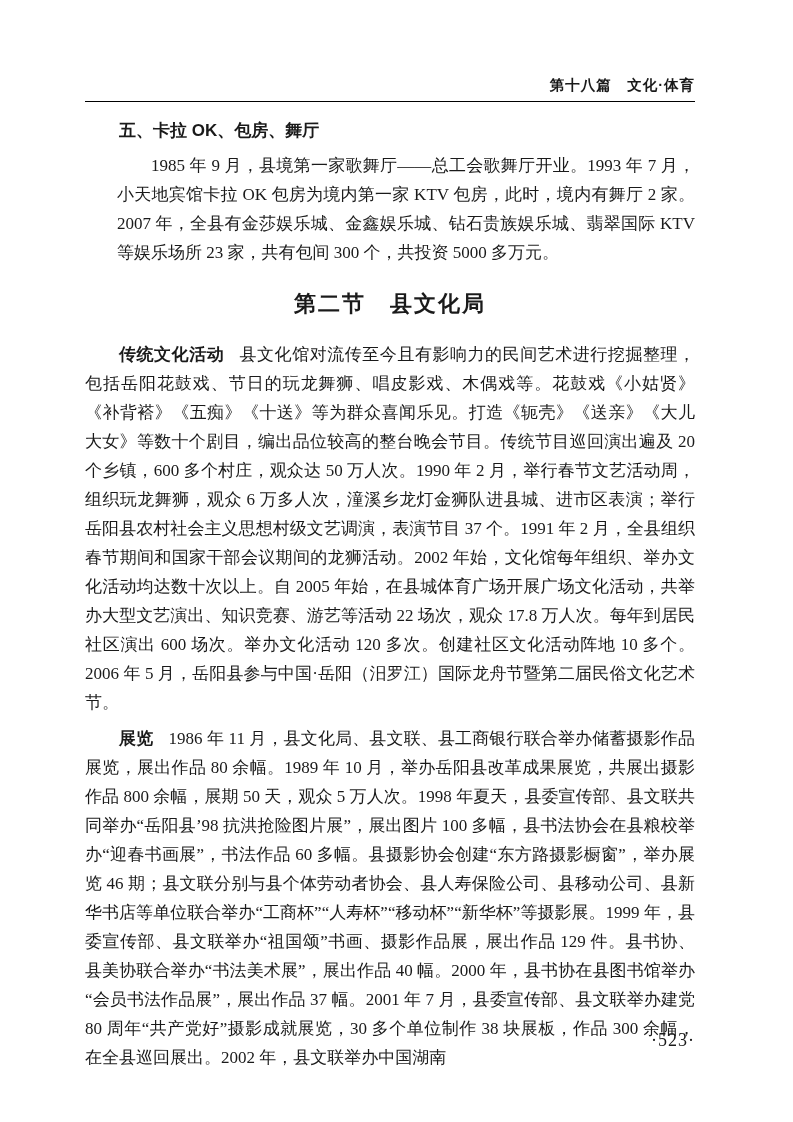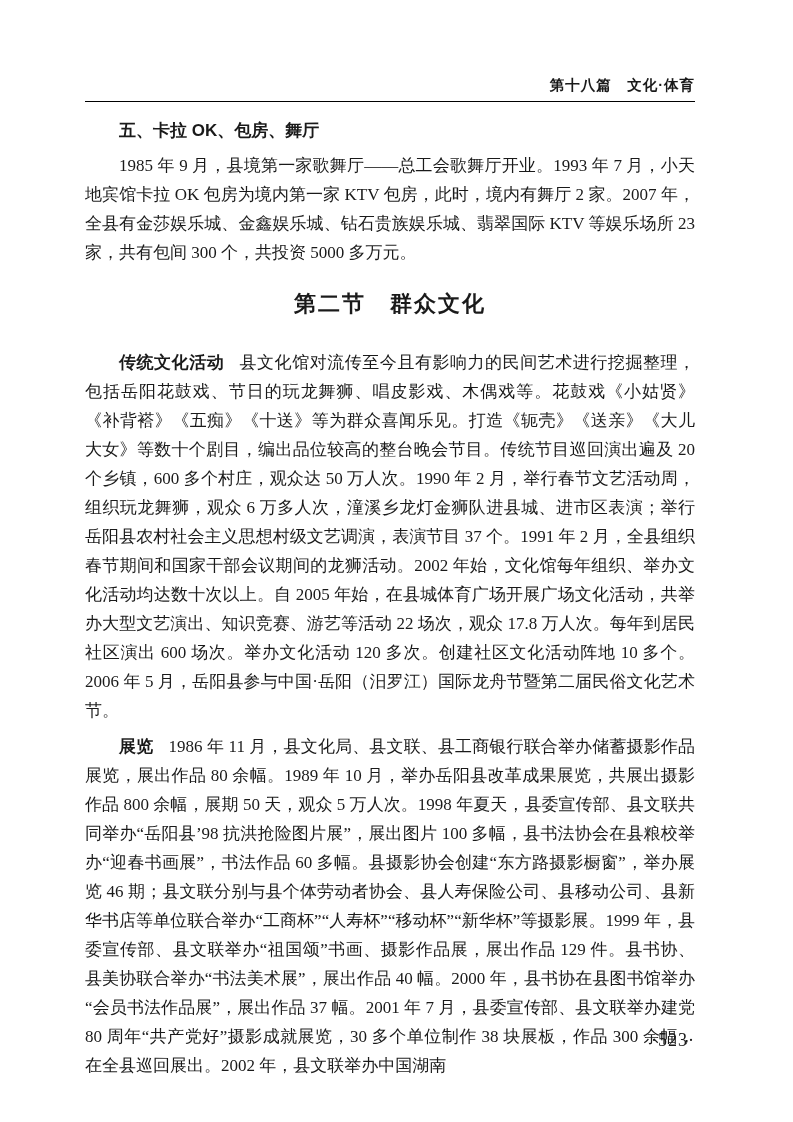--- a/index.html
+++ b/index.html
@@ -38,31 +38,31 @@
   .p-intro   { margin-top: 17px; }
   .indent    { text-indent: 2em; }
   .subheading {
     margin: 14px 0 0;
     font-size: 17px;
     line-height: 29px;
     font-family: Liberation Sans, sans-serif;
     font-weight: bold;
     text-indent: 2em;
   }
-  .p-karaoke { margin-top: 6px; }
+  .p-karaoke { margin-top: 6px; margin-left: 32px; }
   .section-title {
     margin: 22px 0 0;
     text-align: center;
     font-size: 22px;
     line-height: 30px;
     font-family: "Liberation Sans", "DejaVu Sans", sans-serif;
     font-weight: bold;
     letter-spacing: 2px;
   }
-  .p-trad  { margin-top: 29px; }
+  .p-trad  { margin-top: 21px; }
   .p-exhib { margin-top: 7px; }
   .lead {
     font-family: "Liberation Sans", "DejaVu Sans", sans-serif;
     font-weight: bold;
     margin-right: 0.9em;
   }
   .page-footer {
     position: absolute;
     right: 84px;
     top: 1030px;
@@ -78,21 +78,21 @@
 
   <div class="page-header">
     <span class="header-title">第十八篇　文化·体育</span>
   </div>
 
 
   <h3 class="subheading">五、卡拉 OK、包房、舞厅</h3>
 
   <p class="body indent p-karaoke">1985 年 9 月，县境第一家歌舞厅——总工会歌舞厅开业。1993 年 7 月，小天地宾馆卡拉 OK 包房为境内第一家 KTV 包房，此时，境内有舞厅 2 家。2007 年，全县有金莎娱乐城、金鑫娱乐城、钻石贵族娱乐城、翡翠国际 KTV 等娱乐场所 23 家，共有包间 300 个，共投资 5000 多万元。</p>
 
-  <h2 class="section-title">第二节　群众文化</h2>
+  <h2 class="section-title">第二节　县文化局</h2>
 
   <p class="body indent p-trad"><b class="lead">传统文化活动</b><span>县文化馆对流传至今且有影响力的民间艺术进行挖掘整理，包括岳阳花鼓戏、节日的玩龙舞狮、唱皮影戏、木偶戏等。花鼓戏《小姑贤》《补背褡》《五痴》《十送》等为群众喜闻乐见。打造《轭壳》《送亲》《大儿大女》等数十个剧目，编出品位较高的整台晚会节目。传统节目巡回演出遍及 20 个乡镇，600 多个村庄，观众达 50 万人次。1990 年 2 月，举行春节文艺活动周，组织玩龙舞狮，观众 6 万多人次，潼溪乡龙灯金狮队进县城、进市区表演；举行岳阳县农村社会主义思想村级文艺调演，表演节目 37 个。1991 年 2 月，全县组织春节期间和国家干部会议期间的龙狮活动。2002 年始，文化馆每年组织、举办文化活动均达数十次以上。自 2005 年始，在县城体育广场开展广场文化活动，共举办大型文艺演出、知识竞赛、游艺等活动 22 场次，观众 17.8 万人次。每年到居民社区演出 600 场次。举办文化活动 120 多次。创建社区文化活动阵地 10 多个。2006 年 5 月，岳阳县参与中国·岳阳（汨罗江）国际龙舟节暨第二届民俗文化艺术节。</span></p>
 
   <p class="body indent p-exhib"><b class="lead">展览</b><span>1986 年 11 月，县文化局、县文联、县工商银行联合举办储蓄摄影作品展览，展出作品 80 余幅。1989 年 10 月，举办岳阳县改革成果展览，共展出摄影作品 800 余幅，展期 50 天，观众 5 万人次。1998 年夏天，县委宣传部、县文联共同举办“岳阳县’98 抗洪抢险图片展”，展出图片 100 多幅，县书法协会在县粮校举办“迎春书画展”，书法作品 60 多幅。县摄影协会创建“东方路摄影橱窗”，举办展览 46 期；县文联分别与县个体劳动者协会、县人寿保险公司、县移动公司、县新华书店等单位联合举办“工商杯”“人寿杯”“移动杯”“新华杯”等摄影展。1999 年，县委宣传部、县文联举办“祖国颂”书画、摄影作品展，展出作品 129 件。县书协、县美协联合举办“书法美术展”，展出作品 40 幅。2000 年，县书协在县图书馆举办“会员书法作品展”，展出作品 37 幅。2001 年 7 月，县委宣传部、县文联举办建党 80 周年“共产党好”摄影成就展览，30 多个单位制作 38 块展板，作品 300 余幅，在全县巡回展出。2002 年，县文联举办中国湖南</span></p>
 
   <div class="page-footer">·523·</div>
 
 </div>
 
 </body></html>

